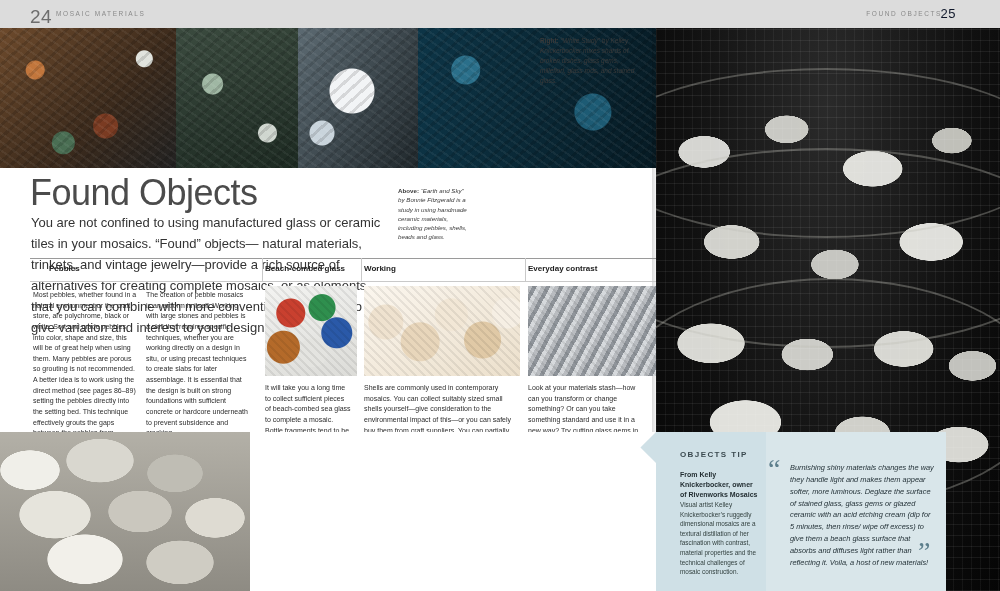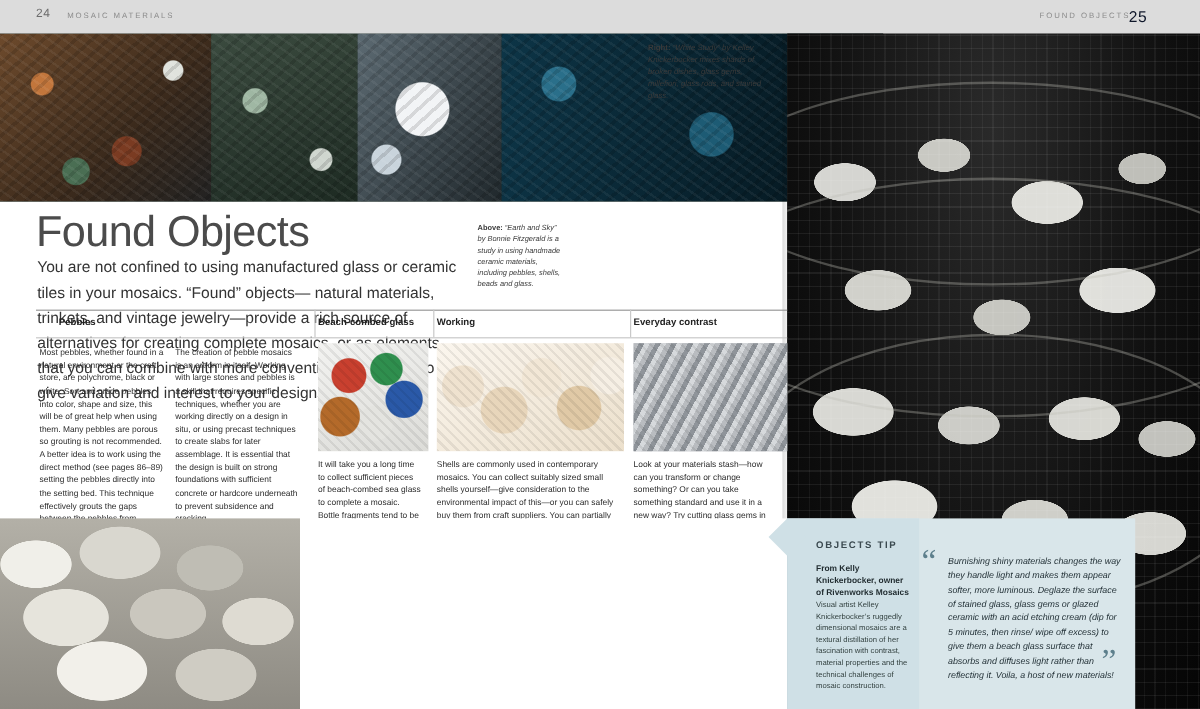--- a/index.html
+++ b/index.html
@@ -10,21 +10,21 @@
     color: #222;
     position: relative;
     overflow: hidden;
   }
   .page { position: absolute; inset: 0; background: #fff; }
 
   
   .top-strip { position: absolute; left: 0; top: 0; width: 1000px; height: 28px; background: #dcdcdc; }
   .folio-left {
     position: absolute; left: 30px; top: 6px;
-    font-size: 10px; color: #6d6d6d; letter-spacing: .5px;
+    font-size: 19px; color: #6d6d6d; letter-spacing: .5px;
   }
   .runhead-left {
     position: absolute; left: 56px; top: 10px;
     font-size: 6.5px; color: #8a8a8a; letter-spacing: 1.6px;
   }
   .folio-right {
     position: absolute; right: 44px; top: 6px;
     font-size: 13px; color: #0f172a; letter-spacing: .5px;
   }
   .runhead-right {

